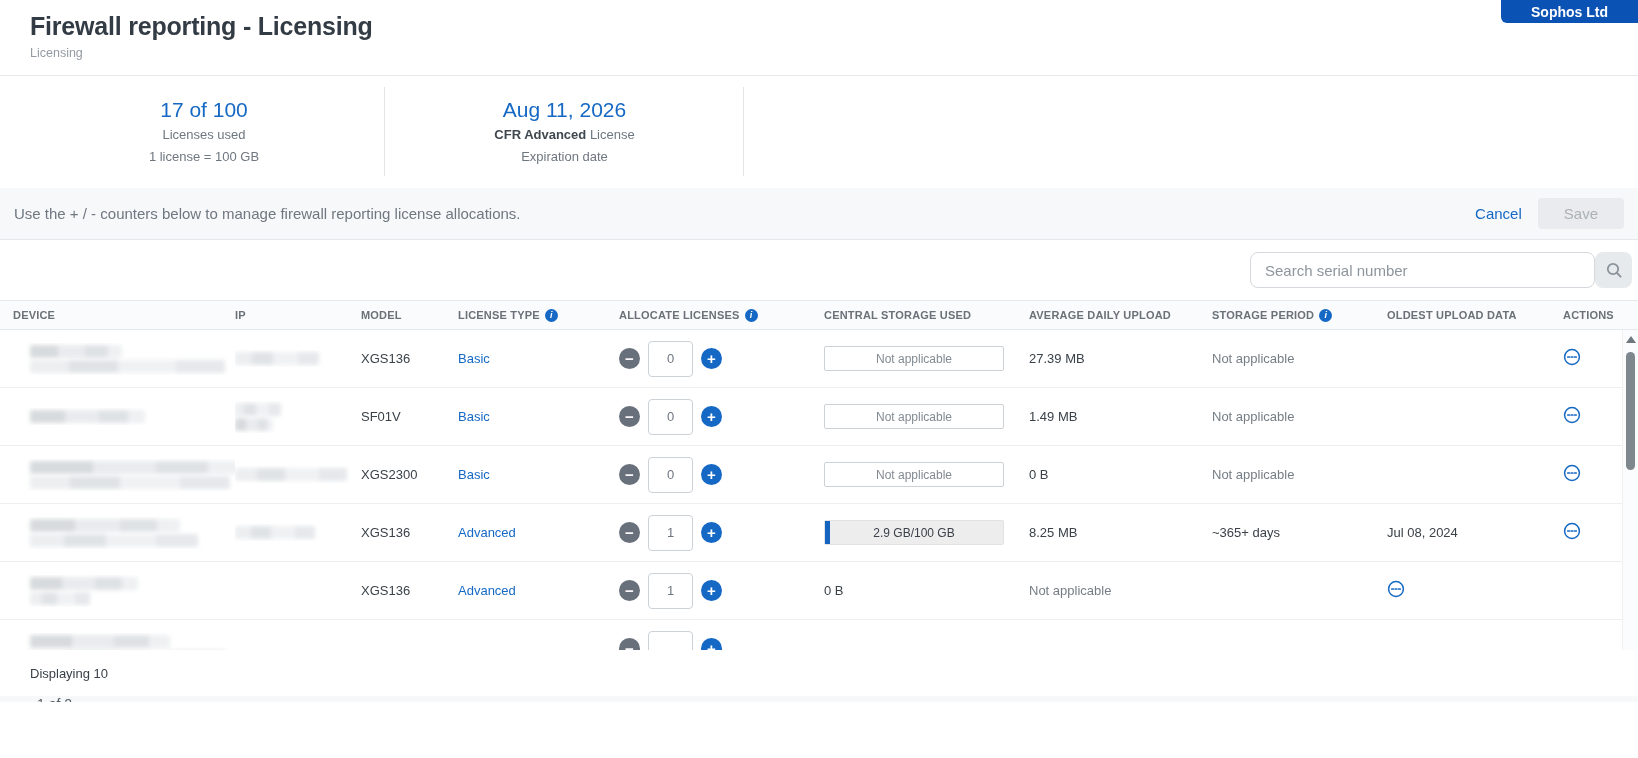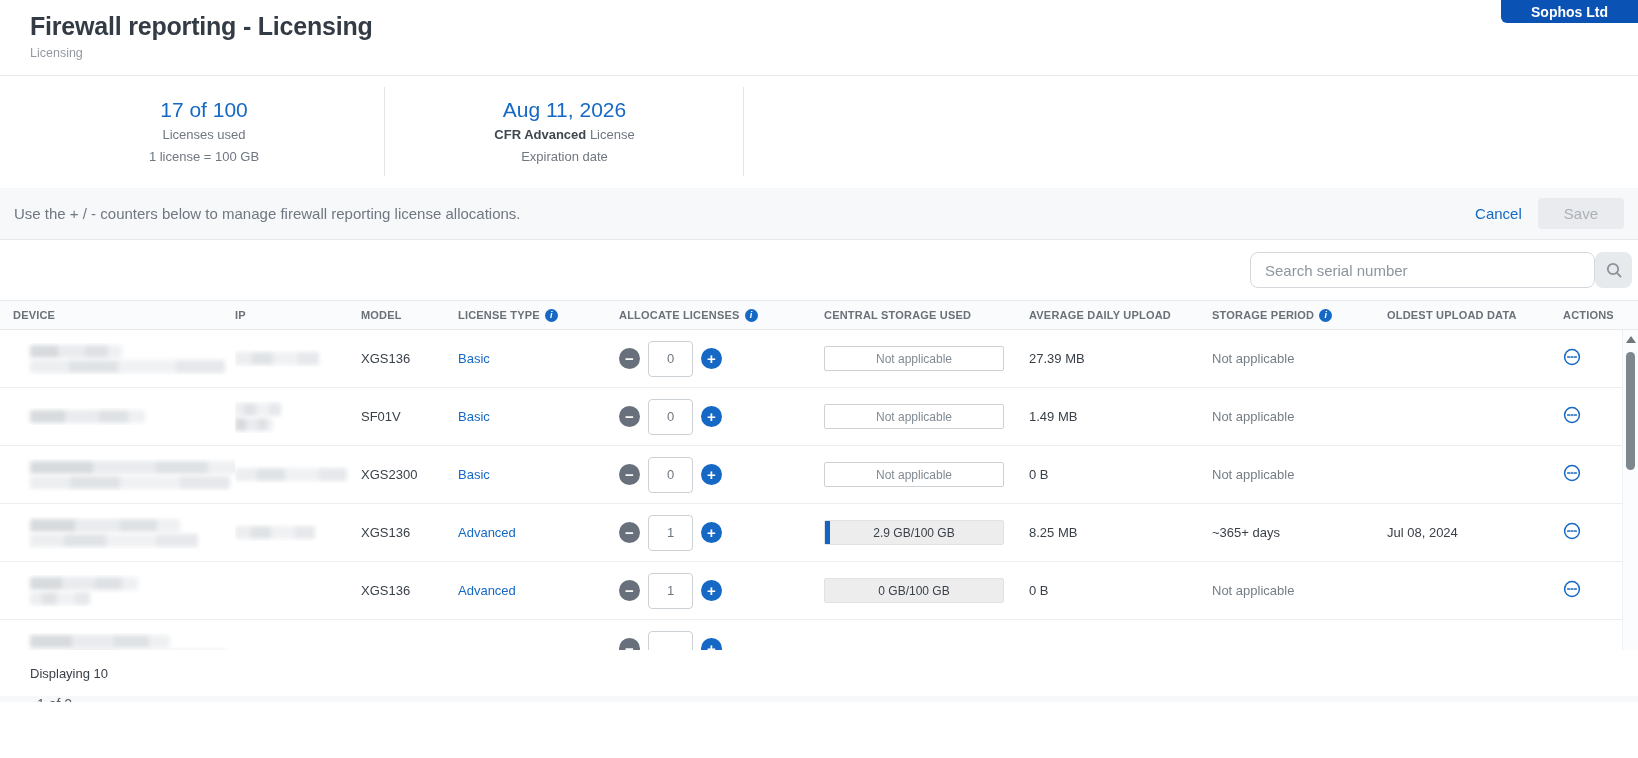--- a/index.html
+++ b/index.html
@@ -327,26 +327,20 @@
           <div class="blur s1" style="width: 60px;"></div>
         </div>
     <div class="cell c-ip"></div>
     <div class="cell c-model"><span class="model-text">XGS136</span></div>
     <div class="cell c-license"><a class="license-link">Advanced</a></div>
     <div class="cell c-allocate">
       <button class="circle minus">−</button>
       <input class="count-input" value="1" style="">
       <button class="circle plus">+</button>
     </div>
-    <div class="cell c-storage storage-slot">
-          <div class="bar-box">
-            <div class="bar-fill" style="width: 0%;"></div>
-            <span class="bar-label">0 GB/100 GB</span>
-          </div>
-        </div>
     <div class="cell c-upload"><span class="upload-text">0 B</span></div>
     <div class="cell c-period"><span class="period-text muted">Not applicable</span></div>
     <div class="cell c-oldest"><span class="oldest-text"></span></div>
     <div class="cell c-action action-slot">
       <span class="action-icon">
         <svg width="18" height="18" viewBox="0 0 18 18">
               <circle cx="9" cy="9" r="7.4" fill="none" stroke="#1568c4" stroke-width="1.5"></circle>
               <line x1="4.8" y1="9" x2="13.2" y2="9" stroke="#1568c4" stroke-width="1.7" stroke-dasharray="1.6 1.8" stroke-linecap="round"></line>
             </svg>
       </span>

